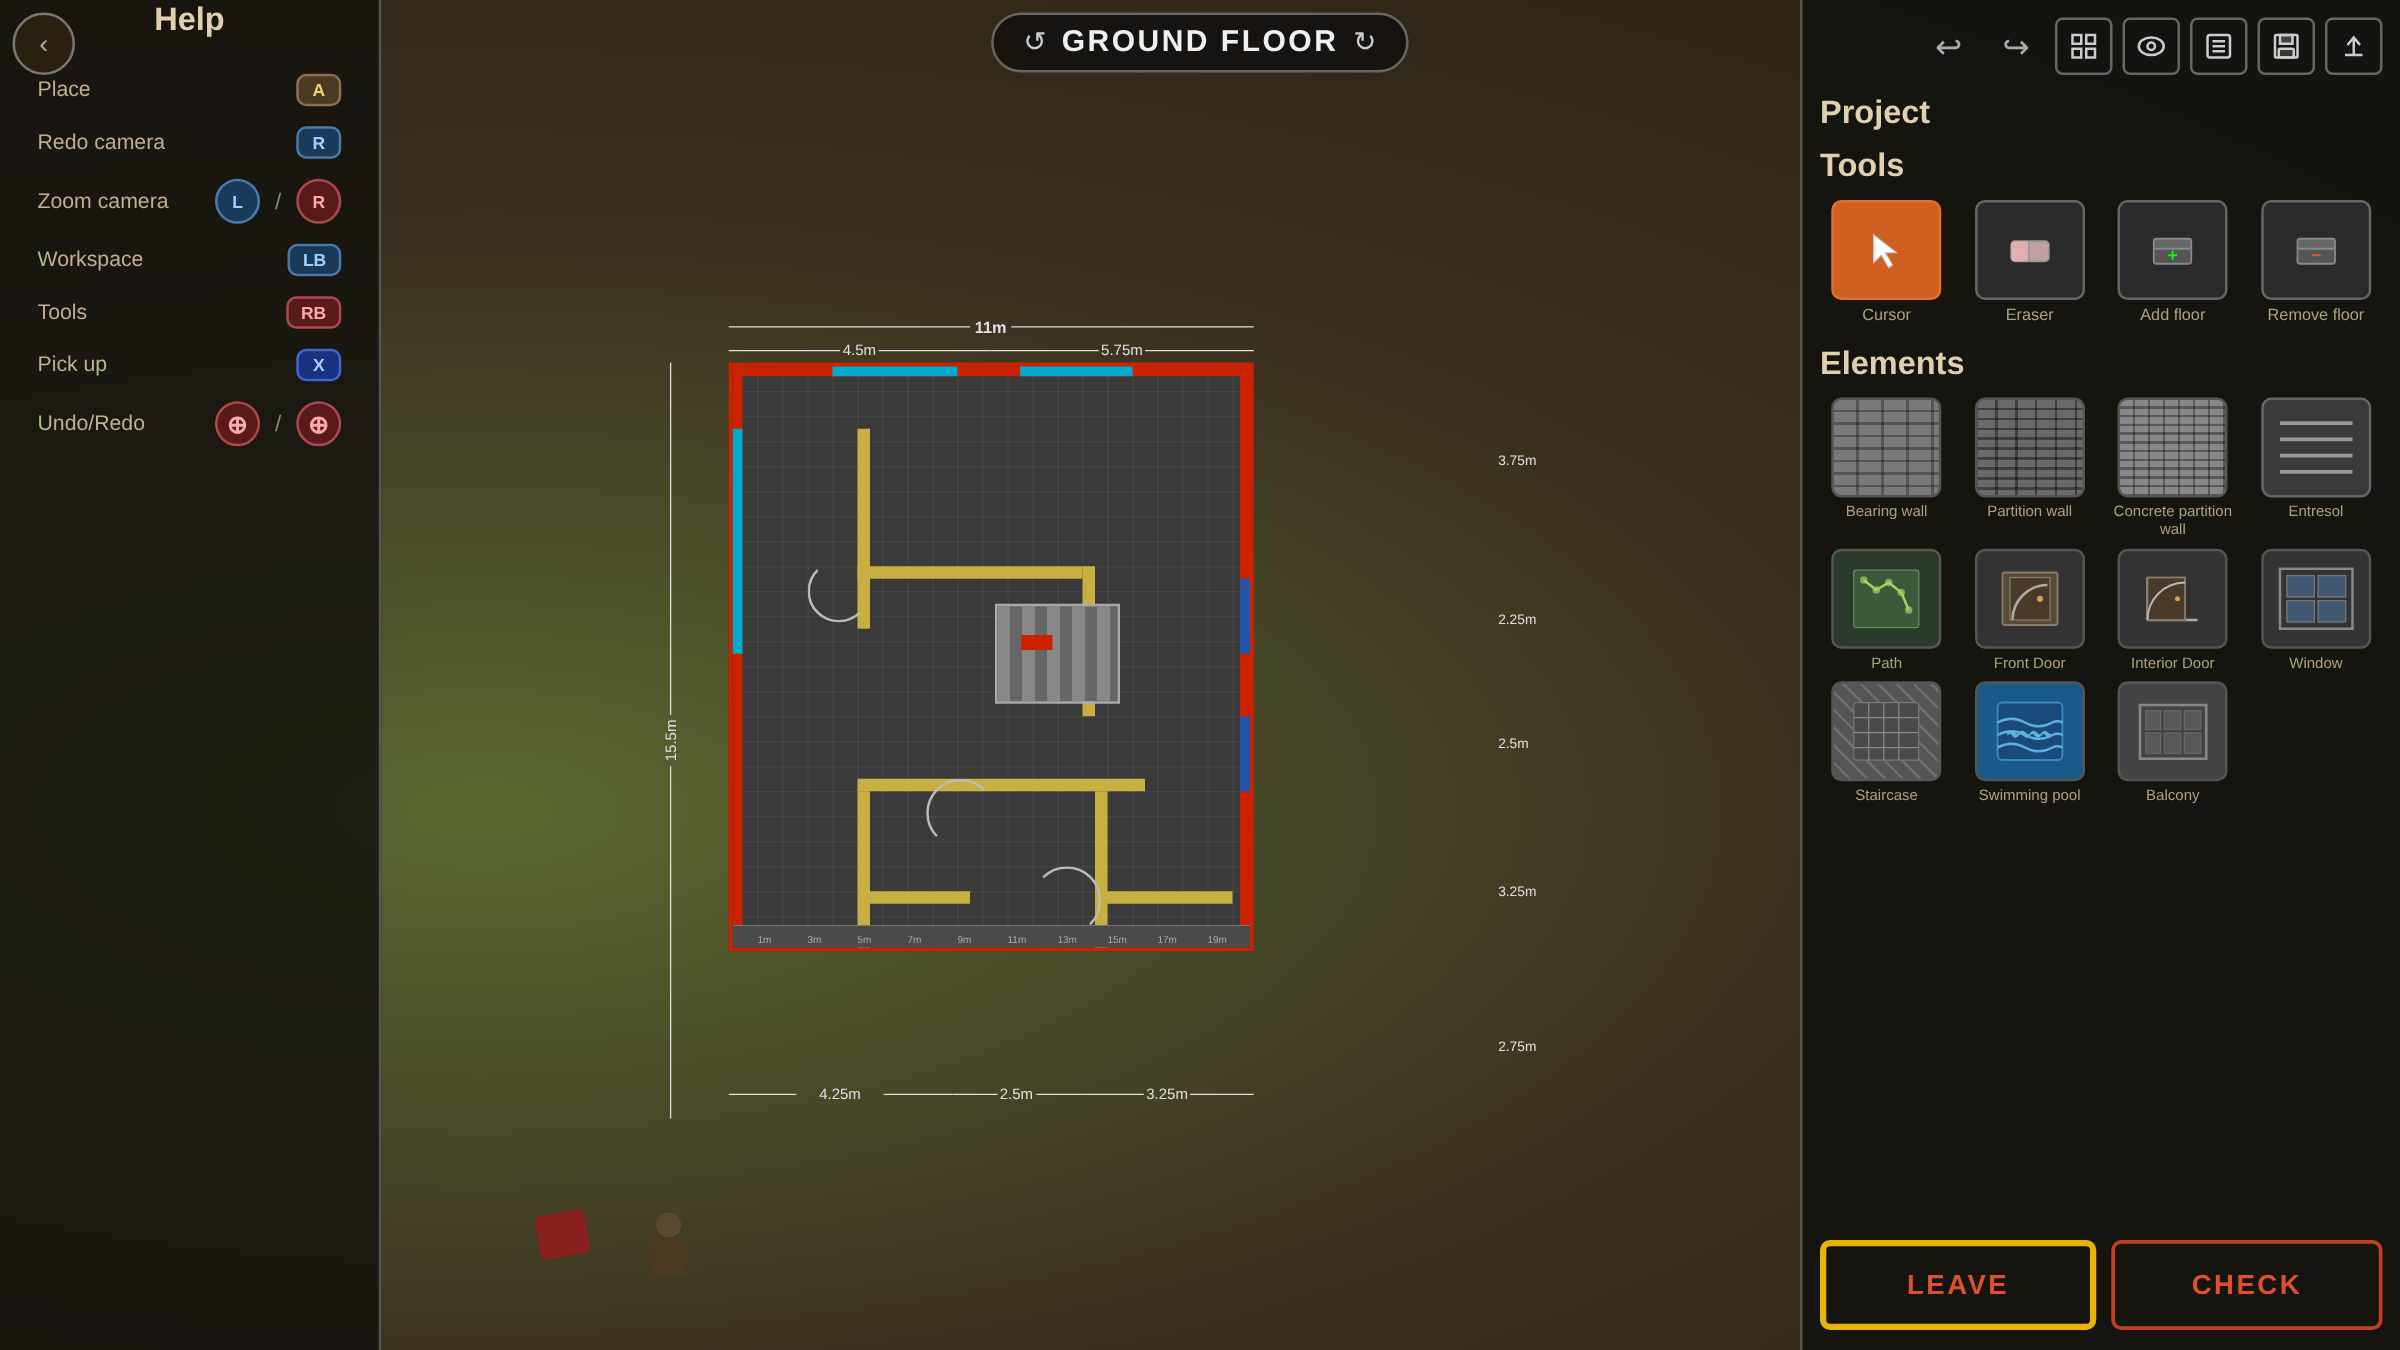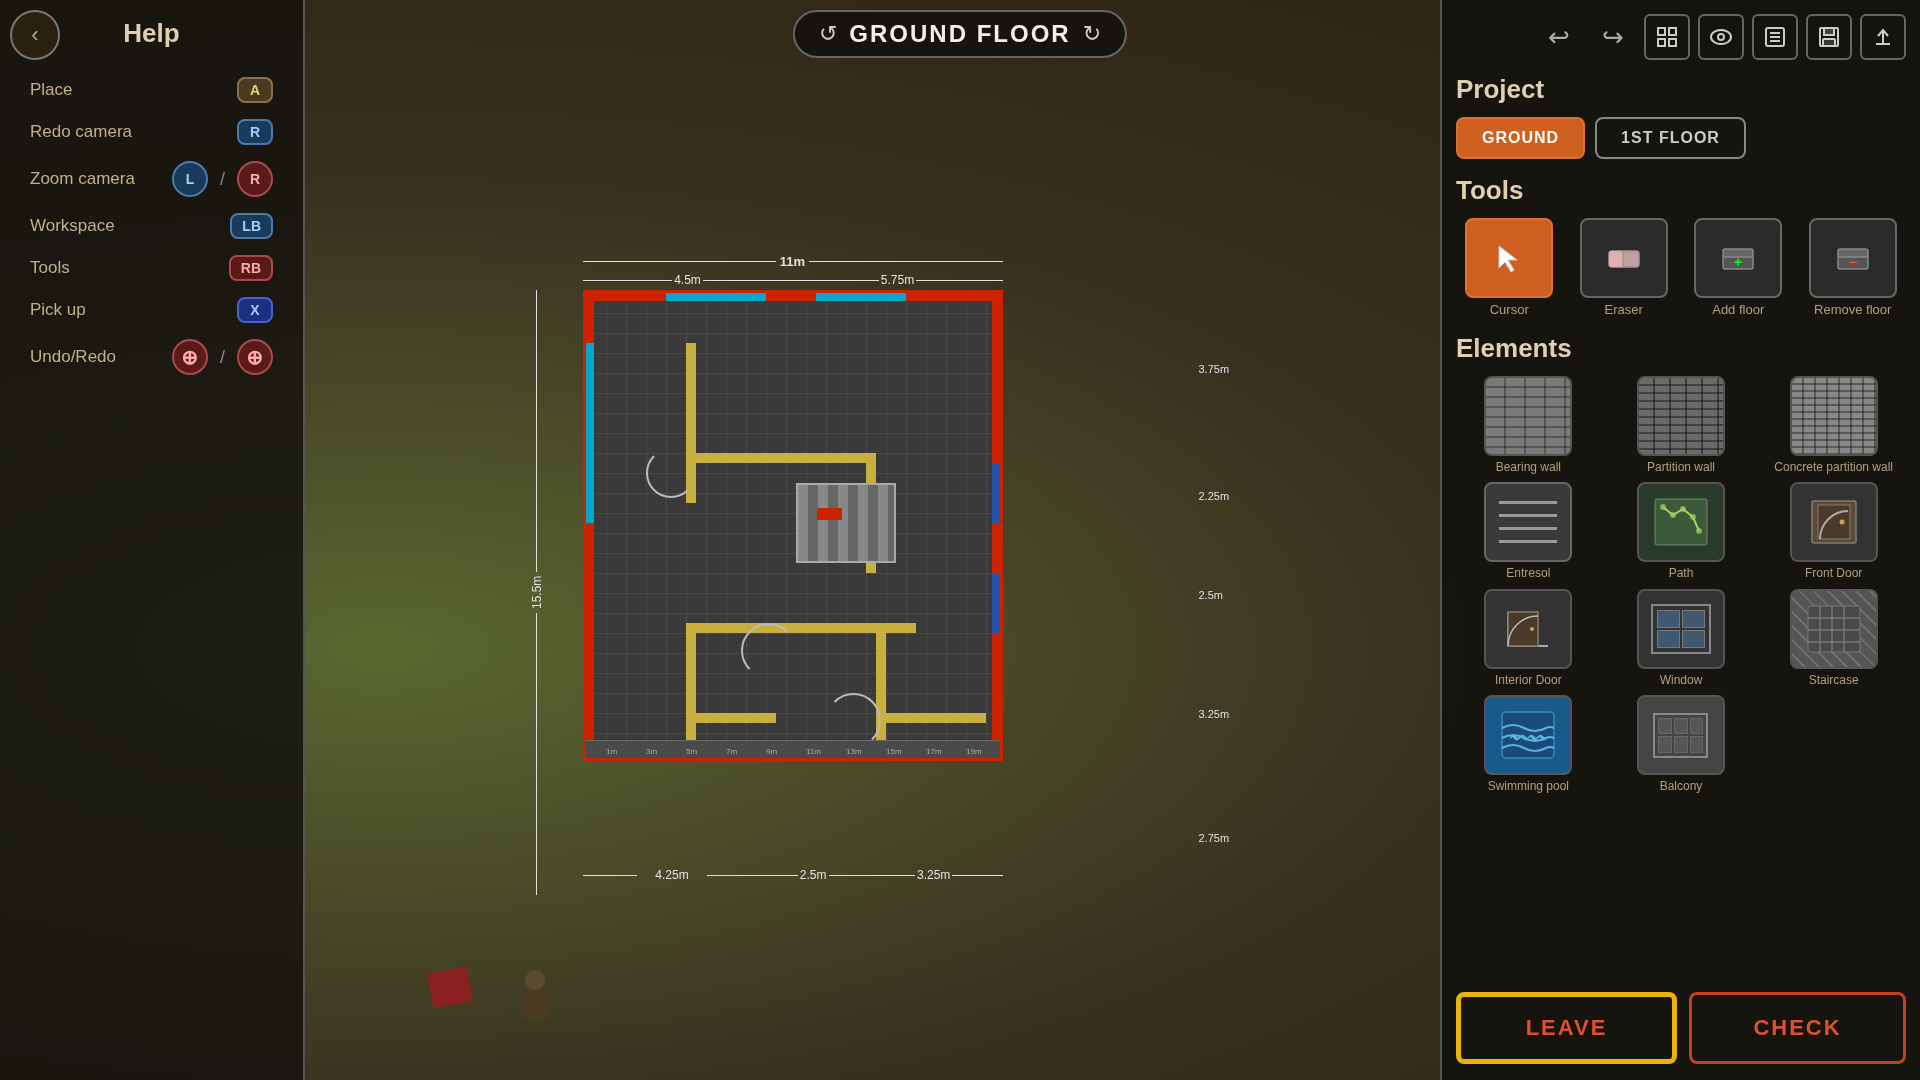--- a/index.html
+++ b/index.html
@@ -41,21 +41,20 @@
       cursor: pointer;
       color: #aaa;
       font-size: 22px;
     }
 
     .help-title {
       text-align: center;
       color: #e0d0b0;
       font-size: 26px;
       font-weight: bold;
-      padding-top: 18px;
       padding-bottom: 20px;
     }
 
     .help-row {
       display: flex;
       align-items: center;
       padding: 8px 30px;
       gap: 12px;
     }
 
@@ -233,21 +232,21 @@
 
     .tool-label {
       color: #b0a080;
       font-size: 13px;
       text-align: center;
     }
 
     
     .elements-grid {
       display: grid;
-      grid-template-columns: repeat(3, 1fr);
+      grid-template-columns: repeat(4, 1fr);
       gap: 8px;
     }
 
     .element-item {
       display: flex;
       flex-direction: column;
       align-items: center;
       gap: 4px;
       cursor: pointer;
     }
@@ -596,24 +595,20 @@
     <div class="toolbar-icon">
       <svg width="22" height="22" viewBox="0 0 22 22" fill="none" stroke="#ccc" stroke-width="2">
         <polyline points="6,10 11,4 16,10"></polyline>
         <line x1="11" y1="4" x2="11" y2="18"></line>
         <line x1="4" y1="18" x2="18" y2="18"></line>
       </svg>
     </div>
   </div>
 
   <div class="section-title">Project</div>
-  <div class="floor-buttons">
-    <button class="floor-btn active">GROUND</button>
-    <button class="floor-btn inactive">1ST FLOOR</button>
-  </div>
 
   <div class="section-title">Tools</div>
   <div class="tools-grid">
 
     <div class="tool-item">
       <div class="tool-icon-box active">
         <svg width="36" height="36" viewBox="0 0 36 36" fill="none">
           <path d="M8 6 L8 28 L14 22 L20 32 L23 30 L17 20 L26 20 Z" fill="#fff" stroke="#ccc" stroke-width="1"></path>
         </svg>
       </div>

